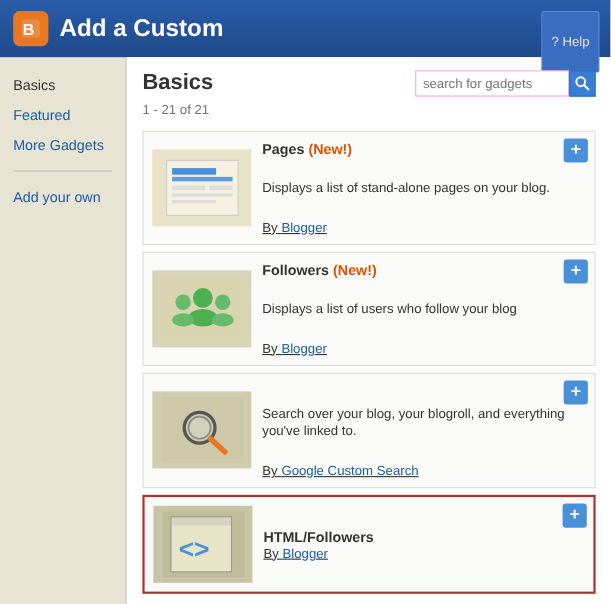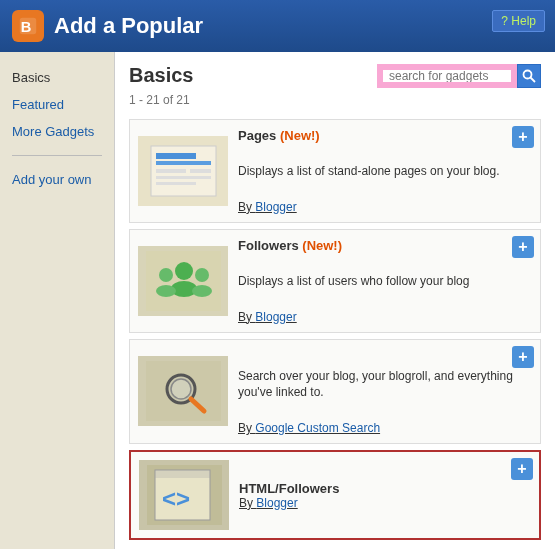--- a/index.html
+++ b/index.html
@@ -26,23 +26,23 @@
     .header-title {
       color: white;
       font-size: 22px;
       font-weight: bold;
     }
     .help-btn {
       position: absolute;
       right: 10px;
       top: 10px;
       background: #3a6cbf;
-      color: #bef264;
+      color: #e5e5e5;
       border: 1px solid #5a8cdf;
-      padding: 3px 8px;
+      padding: 20px 8px;
       font-size: 12px;
       cursor: pointer;
       border-radius: 2px;
     }
 
     
     .main-layout {
       display: flex;
       height: calc(549px - 52px);
     }
@@ -82,21 +82,21 @@
       padding: 12px 14px;
       overflow-y: auto;
     }
     .content-title {
       font-size: 20px;
       font-weight: bold;
       color: #333;
       margin-bottom: 6px;
     }
     .search-input {
-      border: 6px solid #f9a8d4;
+      border: 1px solid #f9a8d4;
       padding: 3px 6px;
       font-size: 12px;
       color: #999;
       width: 140px;
       height: 24px;
     }
     .search-btn {
       background: #3a7dd4;
       border: 1px solid #2a6cc4;
       width: 24px; height: 24px;
@@ -204,21 +204,21 @@
 </head>
 <body>
 
 <div class="header">
   <div class="header-logo">
     <svg viewBox="0 0 24 24" fill="white">
       <rect x="3" y="3" width="18" height="18" rx="3" fill="white" opacity="0.15"></rect>
       <text x="4" y="18" font-size="16" font-weight="bold" fill="white">B</text>
     </svg>
   </div>
-  <span class="header-title">Add a Popular</span>
+  <span class="header-title">Add a Custom</span>
   <button class="help-btn">? Help</button>
 </div>
 
 <div class="main-layout">
   <div class="sidebar">
     <a class="sidebar-item active">Basics</a>
     <a class="sidebar-item">Featured</a>
     <a class="sidebar-item">More Gadgets</a>
     <div class="sidebar-divider"></div>
     <div class="sidebar-add-own">Add your own</div>

